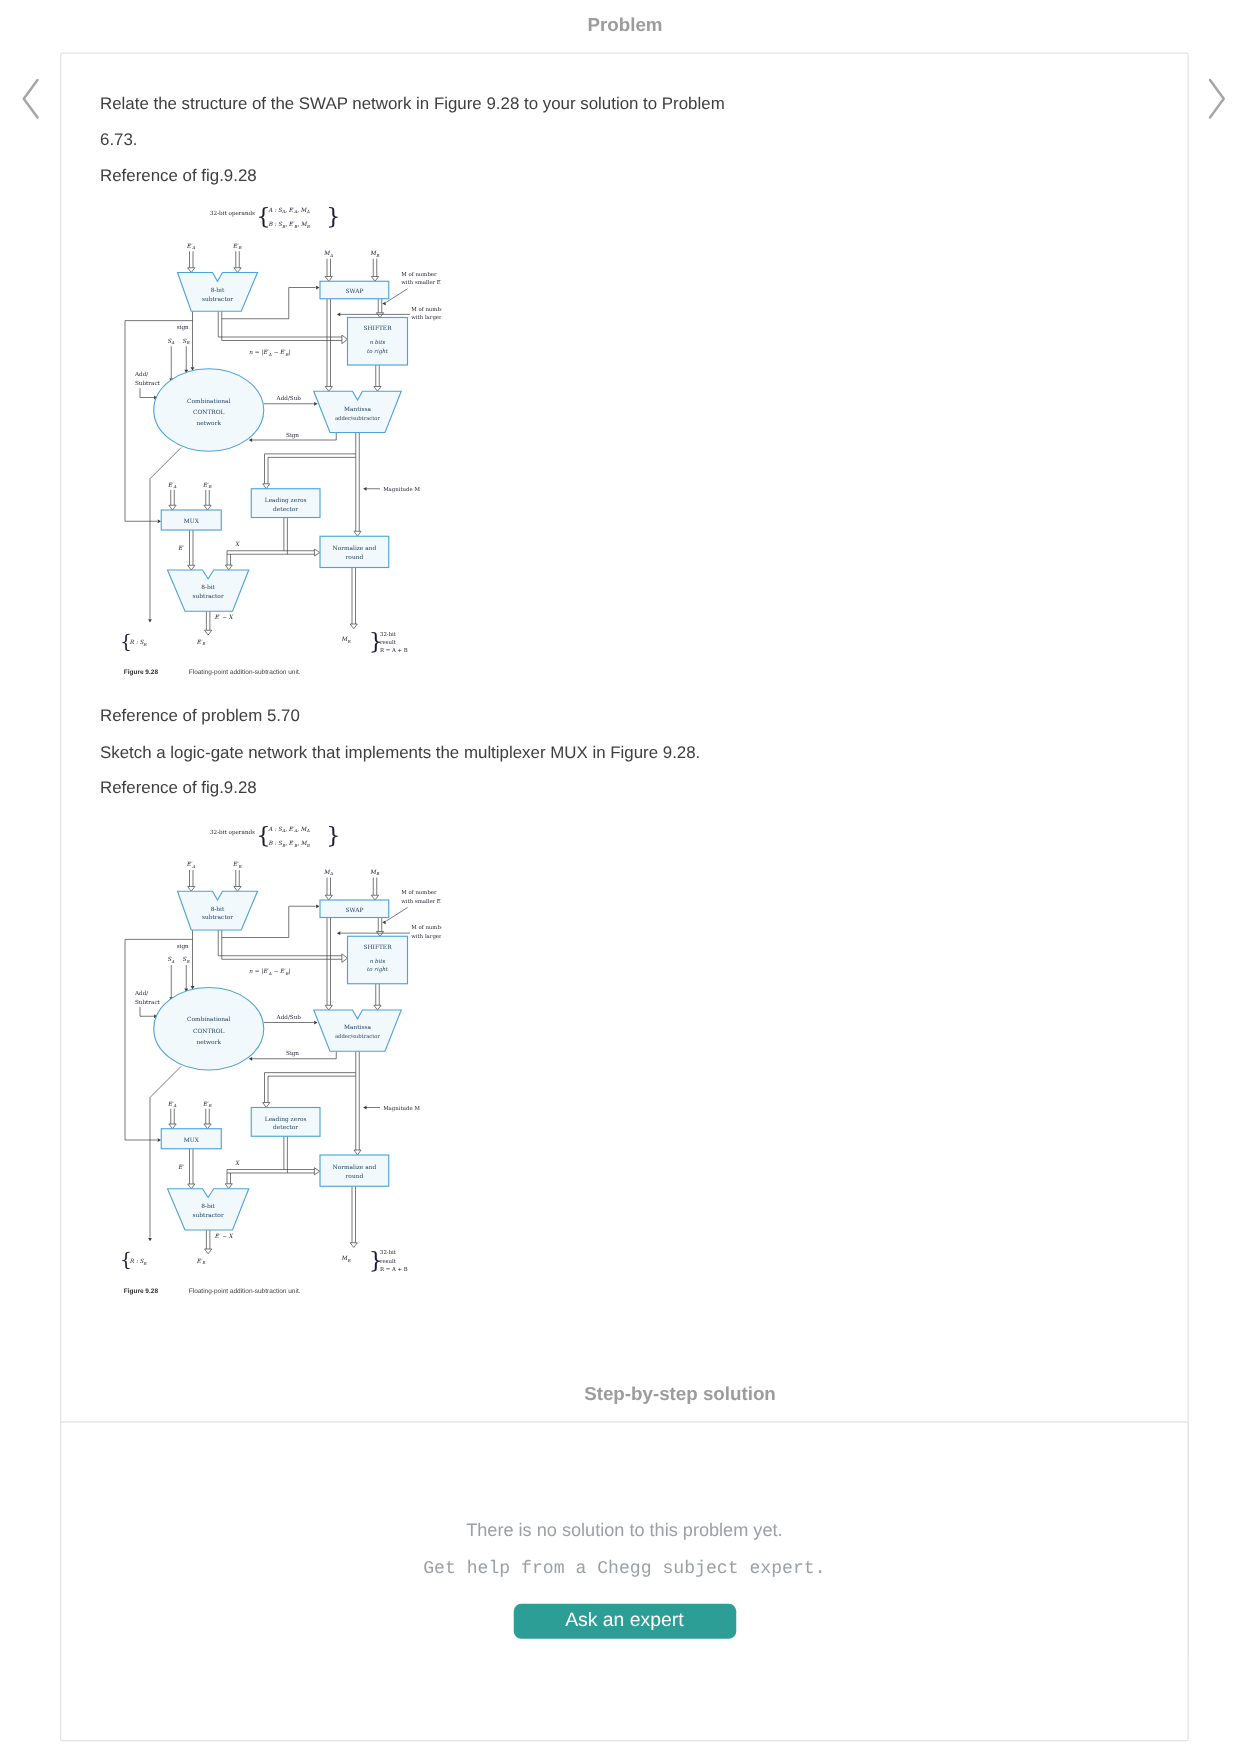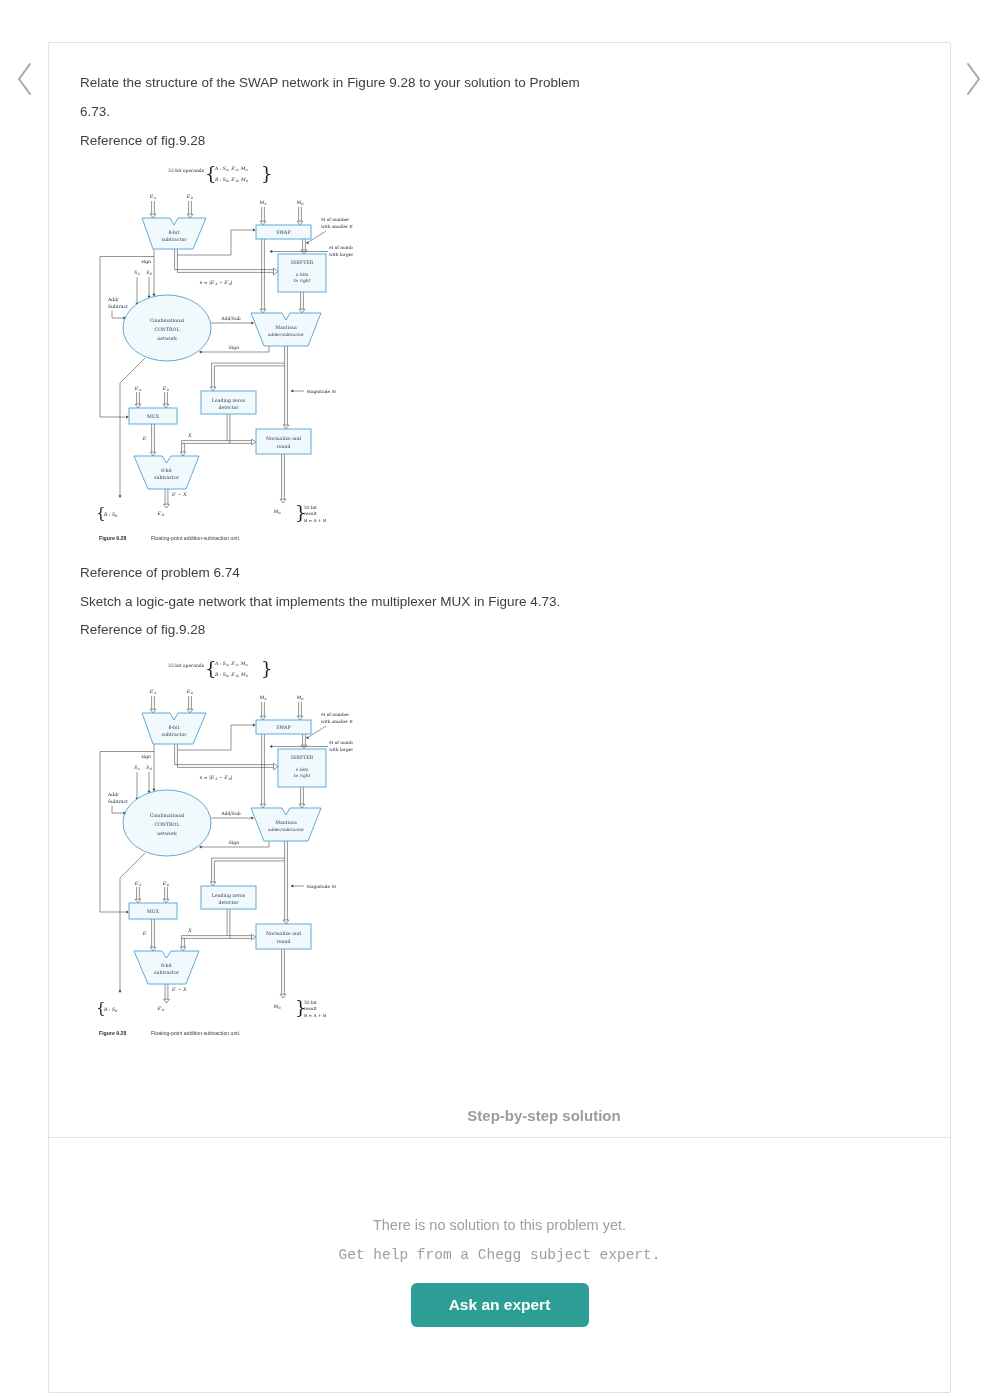--- a/index.html
+++ b/index.html
@@ -19,21 +19,21 @@
   .t-ref1{left:31px;top:90px;}
   .t-refp{left:31px;top:522px;}
   .t-sketch{left:31px;top:551px;}
   .t-ref2{left:31px;top:579px;}
   .figure{position:absolute;left:44px;width:260px;height:400px;}
   .fig1{top:108px;}
   .fig2{top:603px;}
   .sol-msg{position:absolute;left:0;width:100%;text-align:center;margin:0;font-size:14.5px;color:#9aa0a4;}
   .sol1{top:79px;}
   .sol2{top:109px;font-family:Liberation Mono, monospace;}
-  .ask{position:absolute;top:145px;left:50%;transform:translateX(-50%);width:178px;height:44px;border:none;border-radius:6px;background:var(--accent-teal,#2d9e96);color:#fff;font-family:"Liberation Sans",sans-serif;font-size:15.5px;font-weight:bold;cursor:pointer;}
+  .ask{position:absolute;top:145px;left:50%;transform:translateX(-50%);width:178px;height:28px;border:none;border-radius:6px;background:var(--accent-teal,#2d9e96);color:#fff;font-family:"Liberation Sans",sans-serif;font-size:15.5px;font-weight:normal;cursor:pointer;}
   
   .figure svg{display:block;}
   .tl{stroke:#3a3a3a;stroke-width:0.55;fill:none;}
   .fh{fill:#3a3a3a;stroke:none;}
   .bh{fill:#ffffff;stroke:#3a3a3a;stroke-width:0.55;}
   .box{fill:#f2f9fd;stroke:var(--diagram-blue,#4da2d8);stroke-width:0.9;}
   .bt{font-family:"DejaVu Serif",serif;font-size:4.7px;fill:#23425f;text-anchor:middle;}
   .bts{font-family:"DejaVu Serif",serif;font-size:4.2px;fill:#23425f;text-anchor:middle;}
   .bti{font-family:"DejaVu Serif",serif;font-style:italic;font-size:4.4px;fill:#23425f;text-anchor:middle;}
   .mi{font-family:"DejaVu Serif",serif;font-style:italic;font-size:4.6px;fill:#1c1c30;}
@@ -43,20 +43,21 @@
   .bigbrace{font-family:"DejaVu Serif",serif;font-size:18px;fill:#1c1c30;}
   .medbrace{font-family:"DejaVu Serif",serif;font-size:15px;fill:#1c1c30;}
   .cap-b{font-family:"Liberation Sans",sans-serif;font-weight:bold;font-size:5.2px;fill:#2e2e2e;}
   .cap{font-family:"Liberation Sans",sans-serif;font-size:5.2px;fill:#3c3c3c;}
 </style>
 </head>
 <body>
 
 <div class="page">
 
+  <div class="section-title st1">Problem</div>
 
   <div class="chev prev">
     <svg width="22" height="36" viewBox="0 0 22 36">
       <polyline points="16,3 5,18 16,33" stroke="#a6a6a6" stroke-width="2" fill="none" stroke-linecap="round" stroke-linejoin="round"></polyline>
     </svg>
   </div>
   <div class="chev next">
     <svg width="22" height="36" viewBox="0 0 22 36">
       <polyline points="6,3 17,18 6,33" stroke="#a6a6a6" stroke-width="2" fill="none" stroke-linecap="round" stroke-linejoin="round"></polyline>
     </svg>
@@ -204,22 +205,22 @@
           <text class="mi" x="11" y="364.5">R : S<tspan class="ss" dy="1.25">R</tspan><tspan dy="-1.25">​</tspan></text>
           <text class="mi" x="184" y="362" text-anchor="middle">M<tspan class="ss" dy="1.25">R</tspan><tspan dy="-1.25">​</tspan></text>
           <text class="bigbrace" x="202" y="368">}</text>
           <text class="ma" x="211" y="357.5">32-bit</text>
           <text class="ma" x="211" y="364">result</text>
           <text class="ma" x="211" y="370.5">R = A + B</text>
           <text class="cap-b" x="6" y="388.5">Figure 9.28</text>
           <text class="cap" x="58" y="388.5">Floating-point addition-subtraction unit.</text>
         </svg>
       </div>
-    <p class="ptext t-refp">Reference of problem 6.74</p>
-    <p class="ptext t-sketch">Sketch a logic-gate network that implements the multiplexer MUX in Figure 4.73.</p>
+    <p class="ptext t-refp">Reference of problem 5.70</p>
+    <p class="ptext t-sketch">Sketch a logic-gate network that implements the multiplexer MUX in Figure 9.28.</p>
     <p class="ptext t-ref2">Reference of fig.9.28</p>
     <div class="figure fig2" id="fig2">
         <svg viewBox="0 0 260 400" width="260" height="400" xmlns="http://www.w3.org/2000/svg">
           <path class="tl" d="M 81.6,98 V 118.6 H 180.5"></path>
           <path class="tl" d="M 84.4,98 V 121.4 H 180.5"></path>
           <polygon class="bh" points="180.5,117.1 180.5,123.9 185,120.5"></polygon>
           <path class="tl" d="M 61,98 V 143"></path>
           <polygon class="fh" points="59.5,142.8 62.5,142.8 61,145.5"></polygon>
           <path class="tl" d="M 61,105.5 H 7 V 266 H 32.5"></path>
           <polygon class="fh" points="33.099999999999994,264.5 33.099999999999994,267.5 35.8,266"></polygon>

